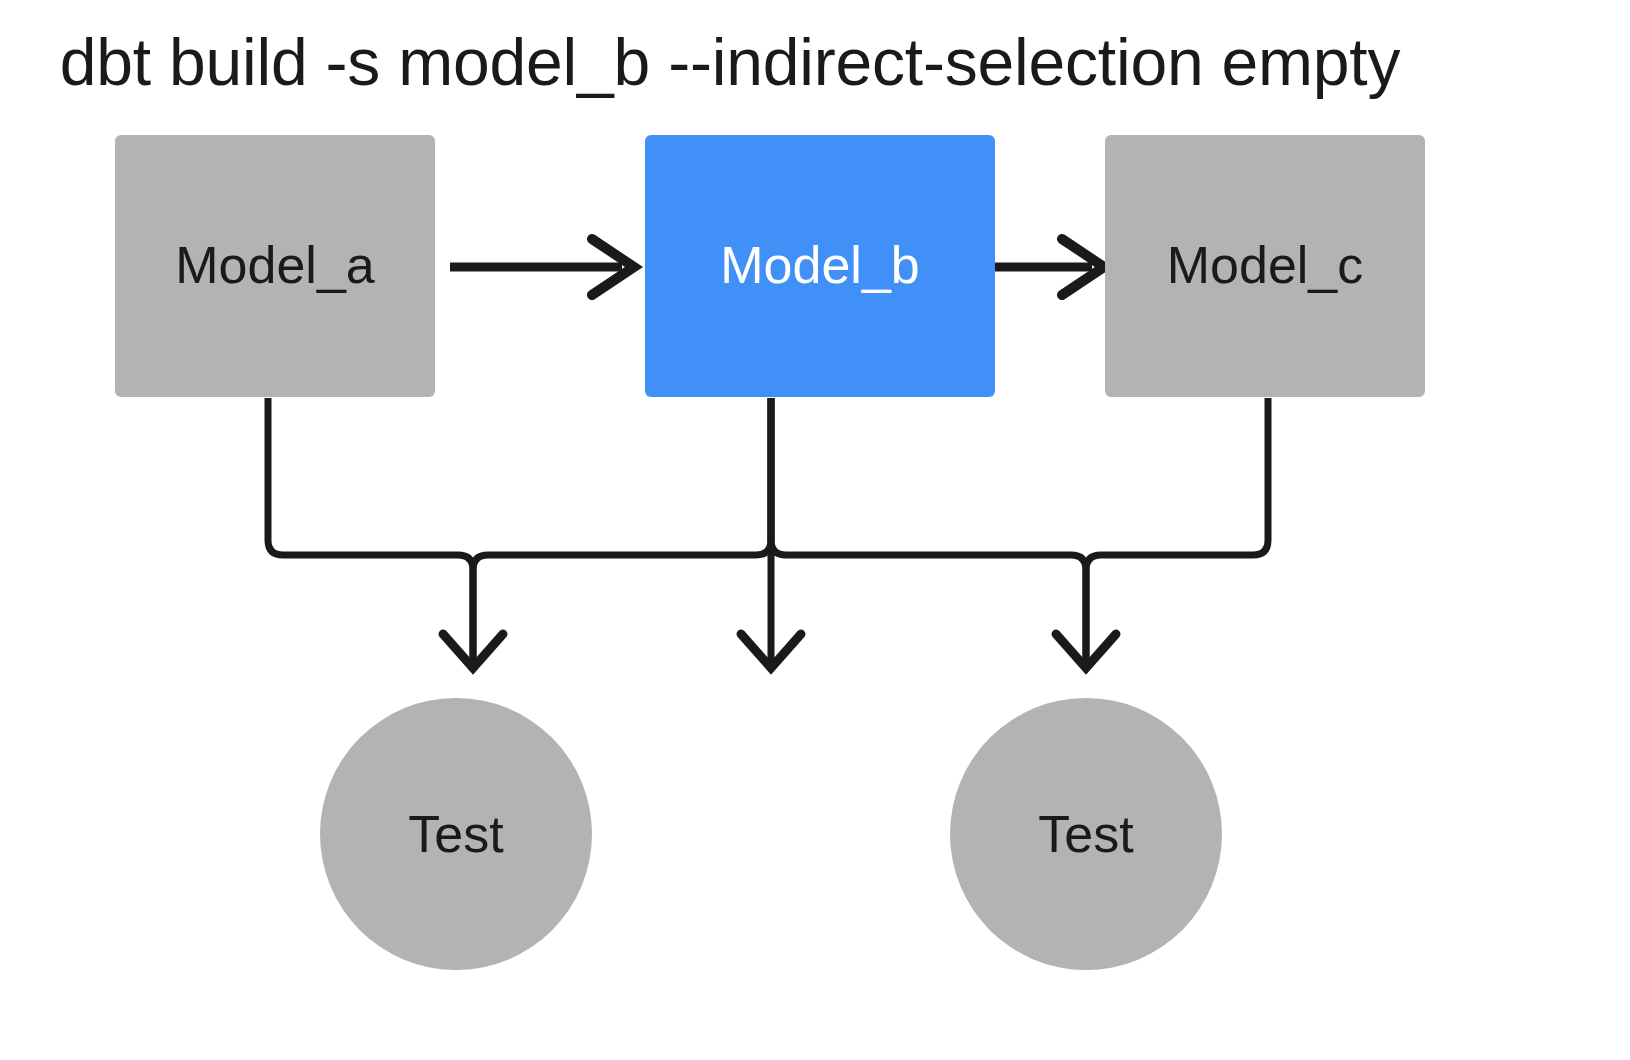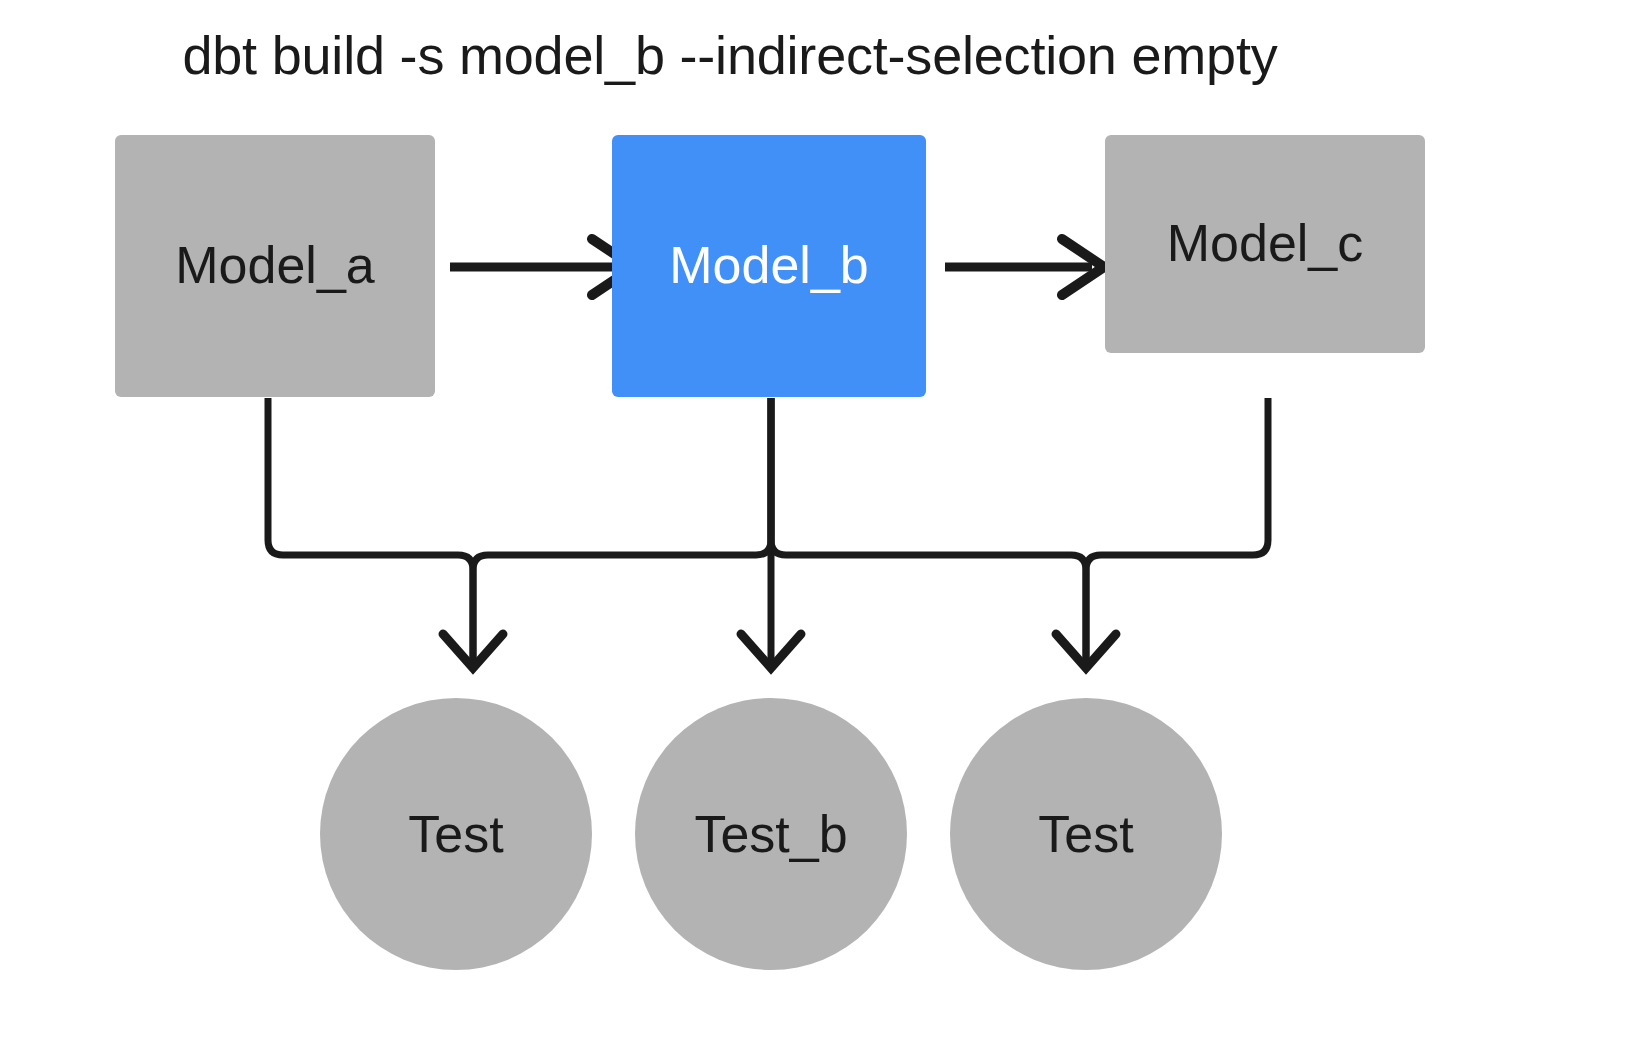--- a/index.html
+++ b/index.html
@@ -23,21 +23,21 @@
     top: 0;
     width: 1630px;
     height: 1060px;
   }
   .title-text {
     position: absolute;
     left: 0;
     top: 24px;
     width: 1460px;
     text-align: center;
-    font-size: 54px;
+    font-size: 66px;
     font-family: "Liberation Sans", sans-serif;
     color: #1a1a1a;
     letter-spacing: -0.2px;
     white-space: nowrap;
   }
   .node-box {
     position: absolute;
     border-radius: 6px;
     display: flex;
     align-items: center;
@@ -106,33 +106,30 @@
     <g>
       <path d="M 1056 634 L 1086 668 L 1116 634" fill="none" stroke="#1a1a1a" stroke-width="9" stroke-linecap="round" stroke-linejoin="miter"></path>
     </g>
 
   </svg>
 
   <div class="node-box" style="left:115px; top:135px; width:320px; height:262px; background:#b3b3b3; color:#1a1a1a;">
     <span>Model_a</span>
   </div>
 
-  <div class="node-box" style="left:612px; top:135px; width:314px; height:262px; background:#4190f8; color:#ffffff;">
+  <div class="node-box" style="left:645px; top:135px; width:350px; height:262px; background:#4190f8; color:#ffffff;">
     <span>Model_b</span>
   </div>
 
-  <div class="node-box" style="left:1105px; top:135px; width:320px; height:218px; background:#b3b3b3; color:#1a1a1a;">
+  <div class="node-box" style="left:1105px; top:135px; width:320px; height:262px; background:#b3b3b3; color:#1a1a1a;">
     <span>Model_c</span>
   </div>
 
   <div class="node-circle" style="left:320px; top:698px; width:272px; height:272px; background:#b3b3b3; color:#1a1a1a;">
     <span class="circle-line">Test</span>
   </div>
 
-  <div class="node-circle" style="left:635px; top:698px; width:272px; height:272px; background:#b3b3b3; color:#1a1a1a;">
-    <span class="circle-line">Test_b</span>
-  </div>
 
   <div class="node-circle" style="left:950px; top:698px; width:272px; height:272px; background:#b3b3b3; color:#1a1a1a;">
     <span class="circle-line">Test</span>
   </div>
 
 </div>
 
 </body></html>

